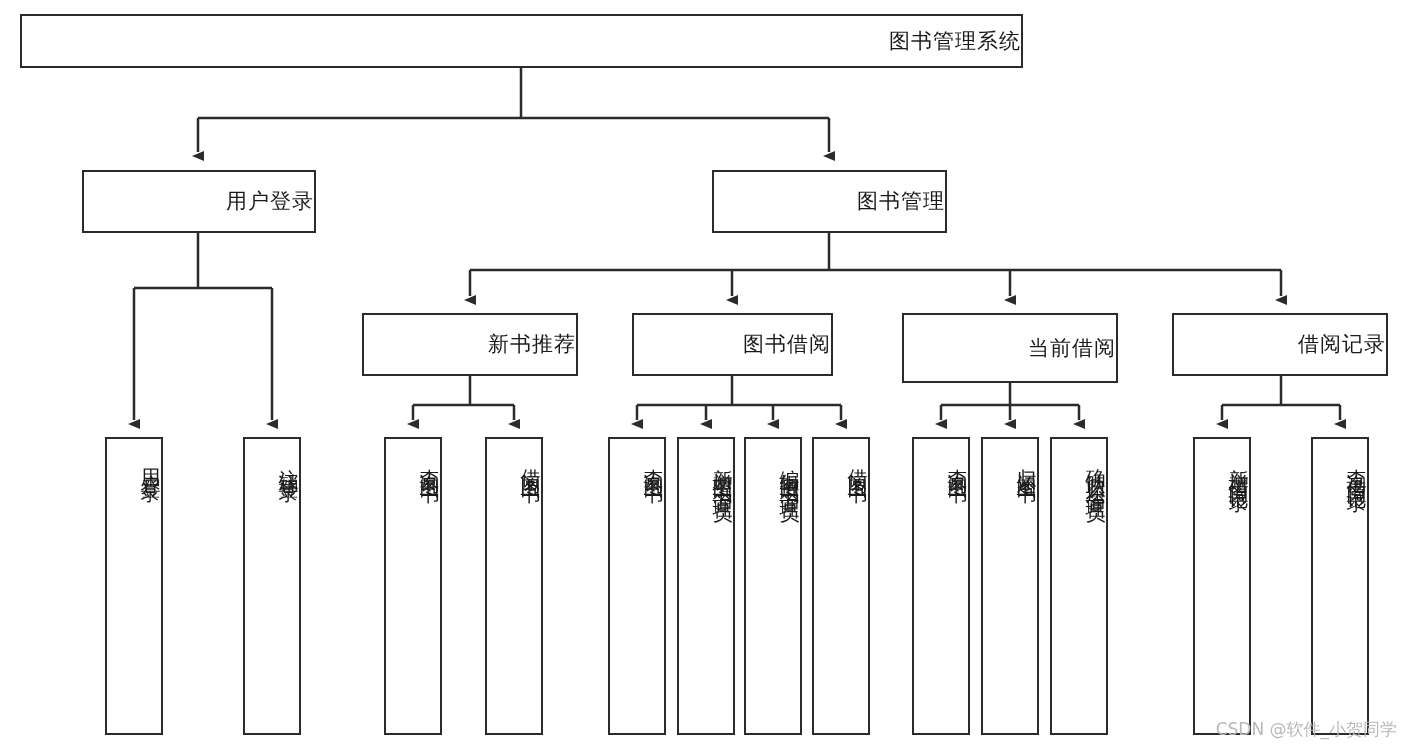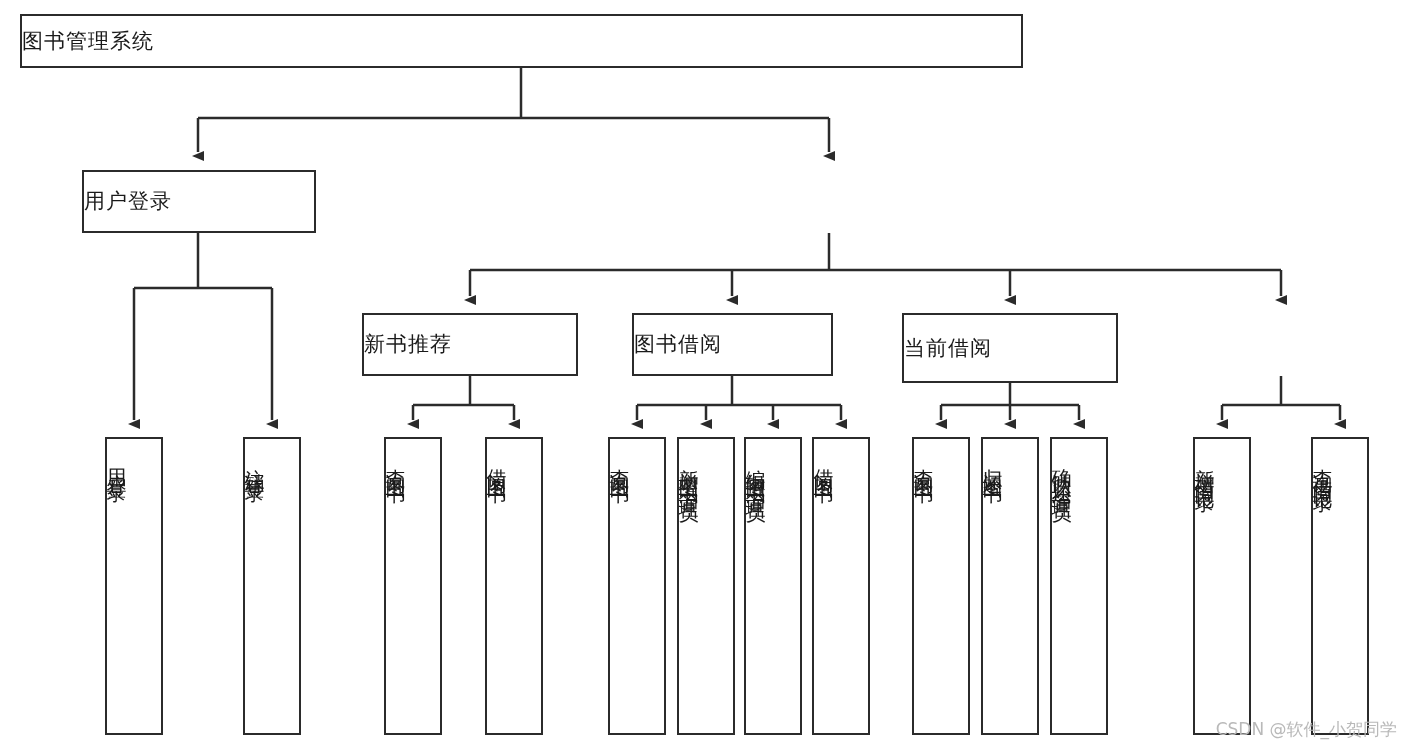--- a/index.html
+++ b/index.html
@@ -24,21 +24,21 @@
     width: 1405px;
     height: 747px;
   }
   .node {
     position: absolute;
     box-sizing: border-box;
     background: #ffffff;
     border: 2px solid #2b2b2b;
     display: flex;
     align-items: center;
-    justify-content: flex-start;
+    justify-content: flex-end;
     color: #1a1a1a;
     z-index: 2;
   }
   .node .lbl {
     font-size: 21px;
     line-height: 1.25;
     letter-spacing: 1px;
     white-space: nowrap;
   }
   .node.vert {
@@ -121,29 +121,35 @@
     </g>
   </svg>
 
   <div class="node" style="left:20px; top:14px; width:1003px; height:54px;">
     <span class="lbl">图书管理系统</span>
   </div>
 
   <div class="node" style="left:82px; top:170px; width:234px; height:63px;">
     <span class="lbl">用户登录</span>
   </div>
+  <div class="node" style="left:712px; top:170px; width:235px; height:63px;">
+    <span class="lbl">图书管理</span>
+  </div>
 
   <div class="node" style="left:632px; top:313px; width:201px; height:63px;">
     <span class="lbl">图书借阅</span>
   </div>
   <div class="node" style="left:362px; top:313px; width:216px; height:63px;">
     <span class="lbl">新书推荐</span>
   </div>
   <div class="node" style="left:902px; top:313px; width:216px; height:70px;">
     <span class="lbl">当前借阅</span>
+  </div>
+  <div class="node" style="left:1172px; top:313px; width:216px; height:63px;">
+    <span class="lbl">借阅记录</span>
   </div>
 
   <div class="node vert" style="left:105px; top:437px; width:58px; height:298px;">
     <span class="lbl">用户登录</span>
   </div>
   <div class="node vert" style="left:243px; top:437px; width:58px; height:298px;">
     <span class="lbl">注销登录</span>
   </div>
 
   <div class="node vert" style="left:384px; top:437px; width:58px; height:298px;">

